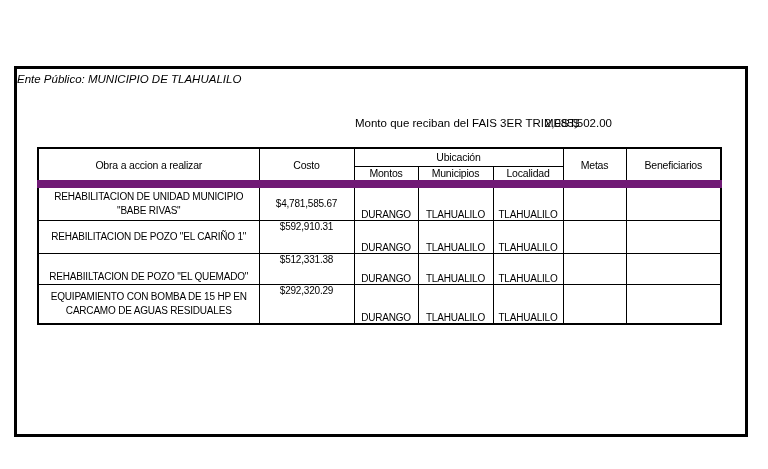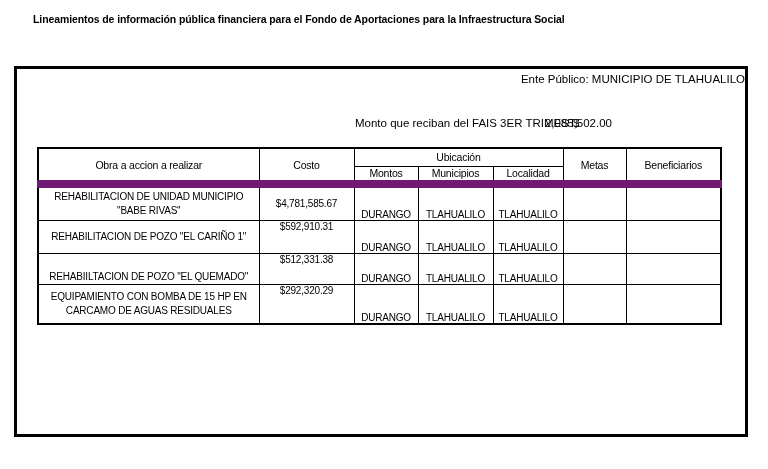--- a/index.html
+++ b/index.html
@@ -31,24 +31,25 @@
     position: absolute;
     left: 14px;
     top: 66px;
     width: 734px;
     height: 371px;
     border: 3px solid #000000;
     box-sizing: border-box;
     background: #ffffff;
   }
   .center-line {
-    text-align: right;
+    text-align: left;
     font-size: 11.5px;
     line-height: 16px;
     white-space: nowrap;
+    font-style: italic;
   }
   .center-line.first { margin-top: 2px; }
   .monto-row {
     position: absolute;
     left: 0;
     top: 48px;
     width: 628px;
     height: 16px;
     font-size: 11.5px;
   }
@@ -92,21 +93,20 @@
   .obra-cell { line-height: 14px; }
   .obra-line { white-space: nowrap; }
   .costo-cell { white-space: nowrap; }
   .loc-cell { white-space: nowrap; padding: 0 1px; }
 </style>
 </head>
 <body>
 
 <div class="page">
 
-  <div class="page-title">Lineamientos de información pública financiera para el Fondo de Aportaciones para la Infraestructura Social</div>
 
   <div class="report-box">
 
     <div class="center-line first">Ente Público: MUNICIPIO DE TLAHUALILO</div>
 
 
     <div class="monto-row">
       <span class="monto-label">Monto que reciban del FAIS 3ER TRIMEST</span>
       <span class="monto-cur">$</span>
       <span class="monto-val">2,085,502.00</span>

